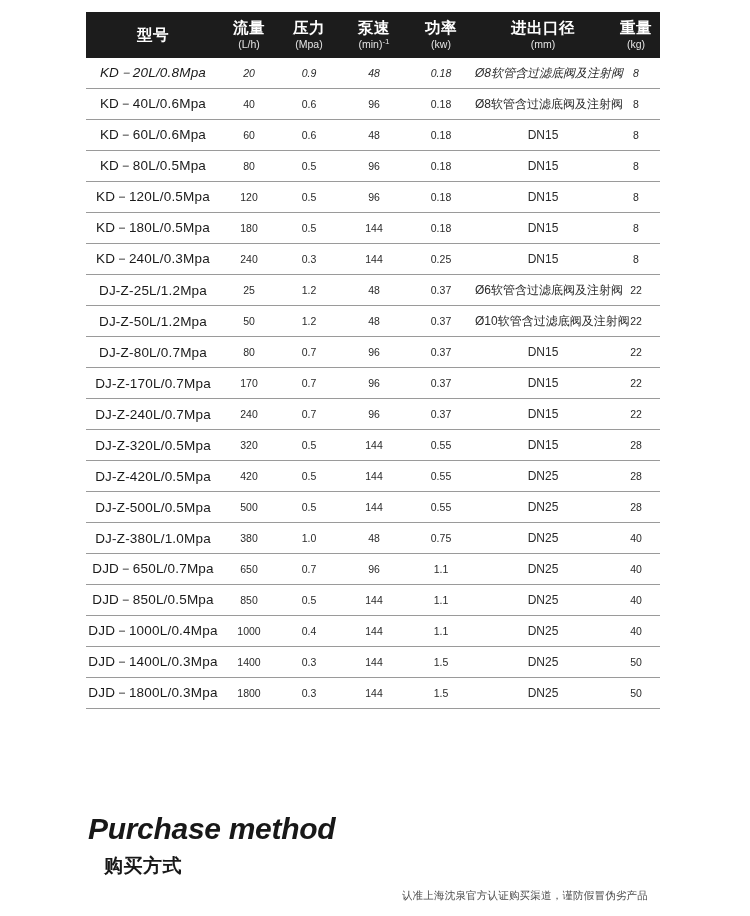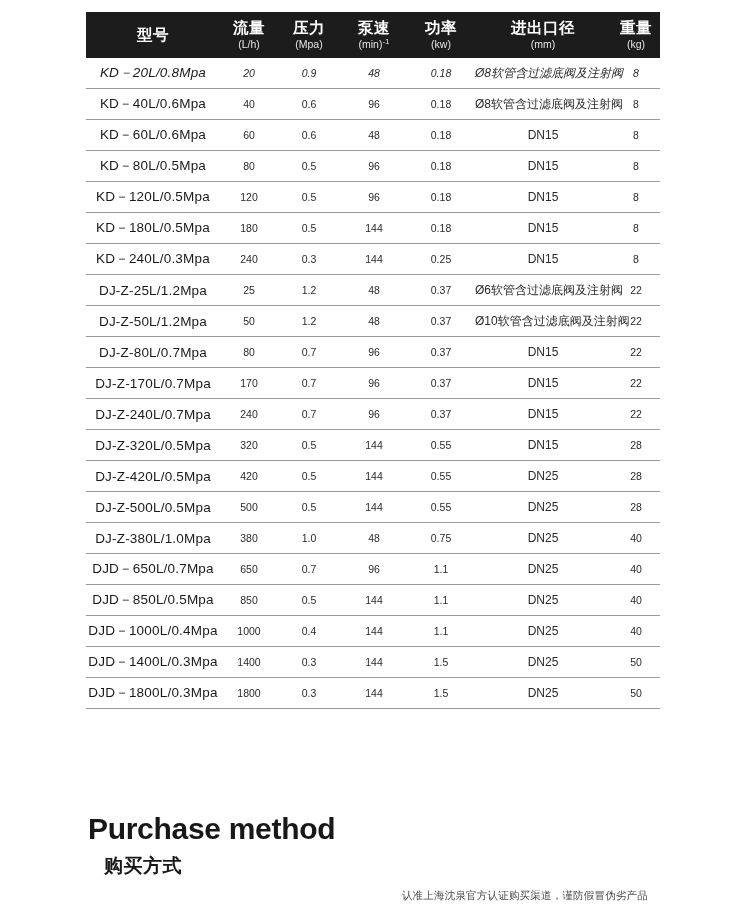--- a/index.html
+++ b/index.html
@@ -126,20 +126,21 @@
     top: 812px;
     width: 560px;
   }
   .purchase-en {
     font-size: 30px;
     font-weight: bold;
     color: #181818;
     letter-spacing: -0.3px;
     line-height: 1.1;
     margin: 0;
+    font-style: italic;
   }
   .purchase-cn {
     font-size: 19px;
     font-weight: bold;
     color: #181818;
     margin: 11px 0 0 16px;
     letter-spacing: 0.5px;
     line-height: 1.1;
   }
   .purchase-note {

